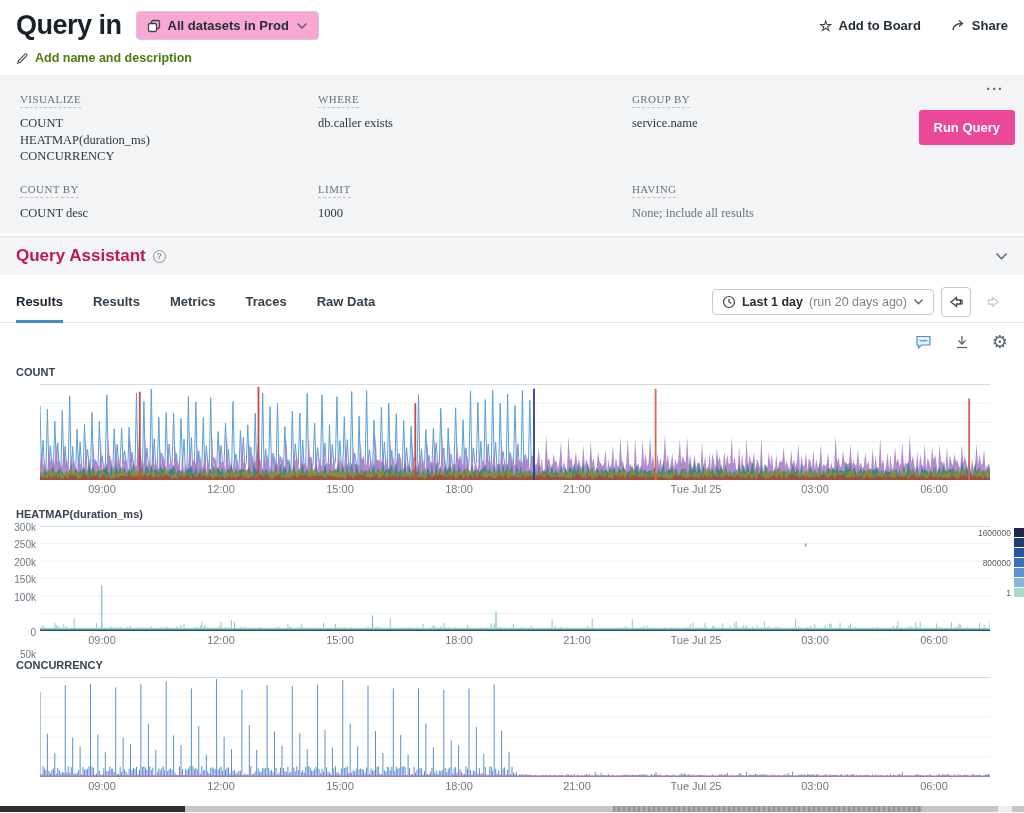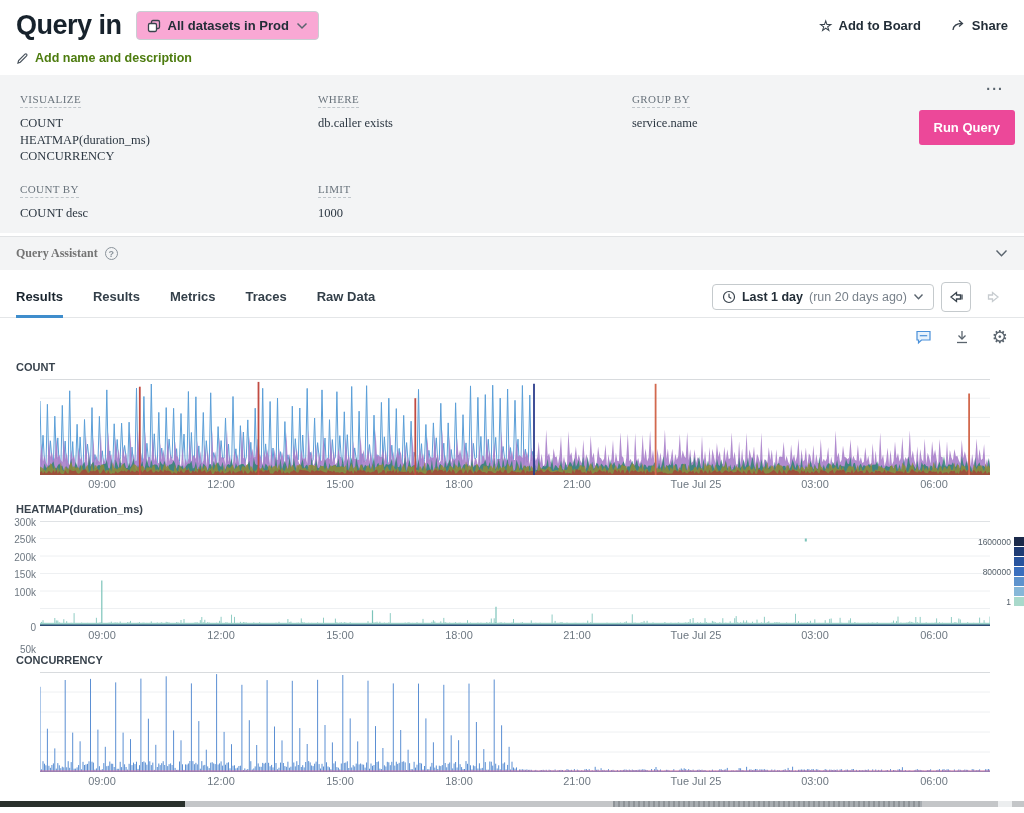--- a/index.html
+++ b/index.html
@@ -31,21 +31,21 @@
   .qval.muted { color:#6a747d; }
   .run-btn { position:absolute; top:35px; right:9px; background:#ec4899; color:#fff;
              font-size:13px; font-weight:700; border:none; border-radius:3px;
              padding:10px 15px; cursor:pointer; font-family:inherit; }
   .overflow-dots { position:absolute; top:2px; right:20px; color:#5a646e; font-size:14px;
                    letter-spacing:2px; font-weight:700; cursor:pointer; }
 
   
   .qa { background:#f3f4f5; border-top:1px solid #e1e3e5; margin-top:3px;
         display:flex; align-items:center; padding:9px 16px; }
-  .qa-label { font-size:12px; font-weight:700; color:#737373;font-family:Liberation Serif, serif; }
+  .qa-label { font-size:17px; font-weight:700; color:#be185d; }
   .qa-q { width:13px; height:13px; border:1px solid #8a939b; border-radius:50%;
           color:#8a939b; font-size:9px; display:flex; align-items:center; justify-content:center;
           margin-left:7px; font-weight:700; }
   .qa-spacer { flex:1; }
 
   
   .tabs-row { display:flex; align-items:center; border-bottom:1px solid #e4e6e8;
               padding:0 16px; margin-top:6px; height:42px; }
   .tab { font-size:13px; font-weight:700; color:#333f49; margin-right:30px; cursor:pointer;
          height:42px; display:flex; align-items:center; border-bottom:3px solid transparent;
@@ -71,21 +71,21 @@
 
   
   .chart-block { padding:0 0 0 0; }
   .chart-title { font-size:11px; font-weight:700; color:#39434d; padding:11px 16px 6px 16px; }
   .chart-wrap { position:relative; margin-left:40px; width:950px; }
   .xticks { position:relative; height:17px;margin-left:44px; }
   .xticks span { position:absolute; top:3px; transform:translateX(-50%);
                  font-size:11px; color:#6e7882; white-space:nowrap; }
   .yticks { position:absolute; left:-38px; top:0; width:34px; height:105px; }
   .yticks span { position:absolute; right:0; font-size:10px; color:#6e7882; }
-  .hm-legend { position:absolute; top:16px; right:-34px; width:92px;text-align:right; }
+  .hm-legend { position:absolute; top:2px; right:-34px; width:92px;text-align:right; }
   .hm-lrow { display:flex; align-items:center; justify-content:flex-end; height:9px; margin-bottom:1px; }
   .hm-lrow span { font-size:8.5px; color:#55606a; margin-right:3px; }
   .hm-sq { width:10px; height:9px; }
 
   
   .bstrip { position:relative; height:6px; background:#c4c6c8; margin-top:12px; }
   .bstrip .dark { position:absolute; left:0; top:0; height:100%; width:185px; background:#2a312c; }
   .bstrip .mid { position:absolute; left:613px; top:0; height:100%; width:309px;
                  background:repeating-linear-gradient(90deg,#8e9397 0 2px,#a8adb1 2px 5px); }
   .bstrip .knob { position:absolute; left:998px; top:0; height:100%; width:14px; background:#eceeef; }
@@ -156,20 +156,24 @@
   </div>
 
   <div class="panel-grid">
     <div>
       <div class="qcol-h">COUNT BY</div>
       <div class="qval">COUNT desc</div>
     </div>
     <div>
       <div class="qcol-h">LIMIT</div>
       <div class="qval">1000</div>
+    </div>
+    <div>
+      <div class="qcol-h">HAVING</div>
+      <div class="qval muted">None; include all results</div>
     </div>
   </div>
 </div>
 
 <div class="qa">
   <span class="qa-label">Query Assistant</span>
   <span class="qa-q">?</span>
   <div class="qa-spacer"></div>
   <span>
     <svg width="13" height="9" viewBox="0 0 13 9" fill="none" stroke="#5a646e" stroke-width="1.4">

